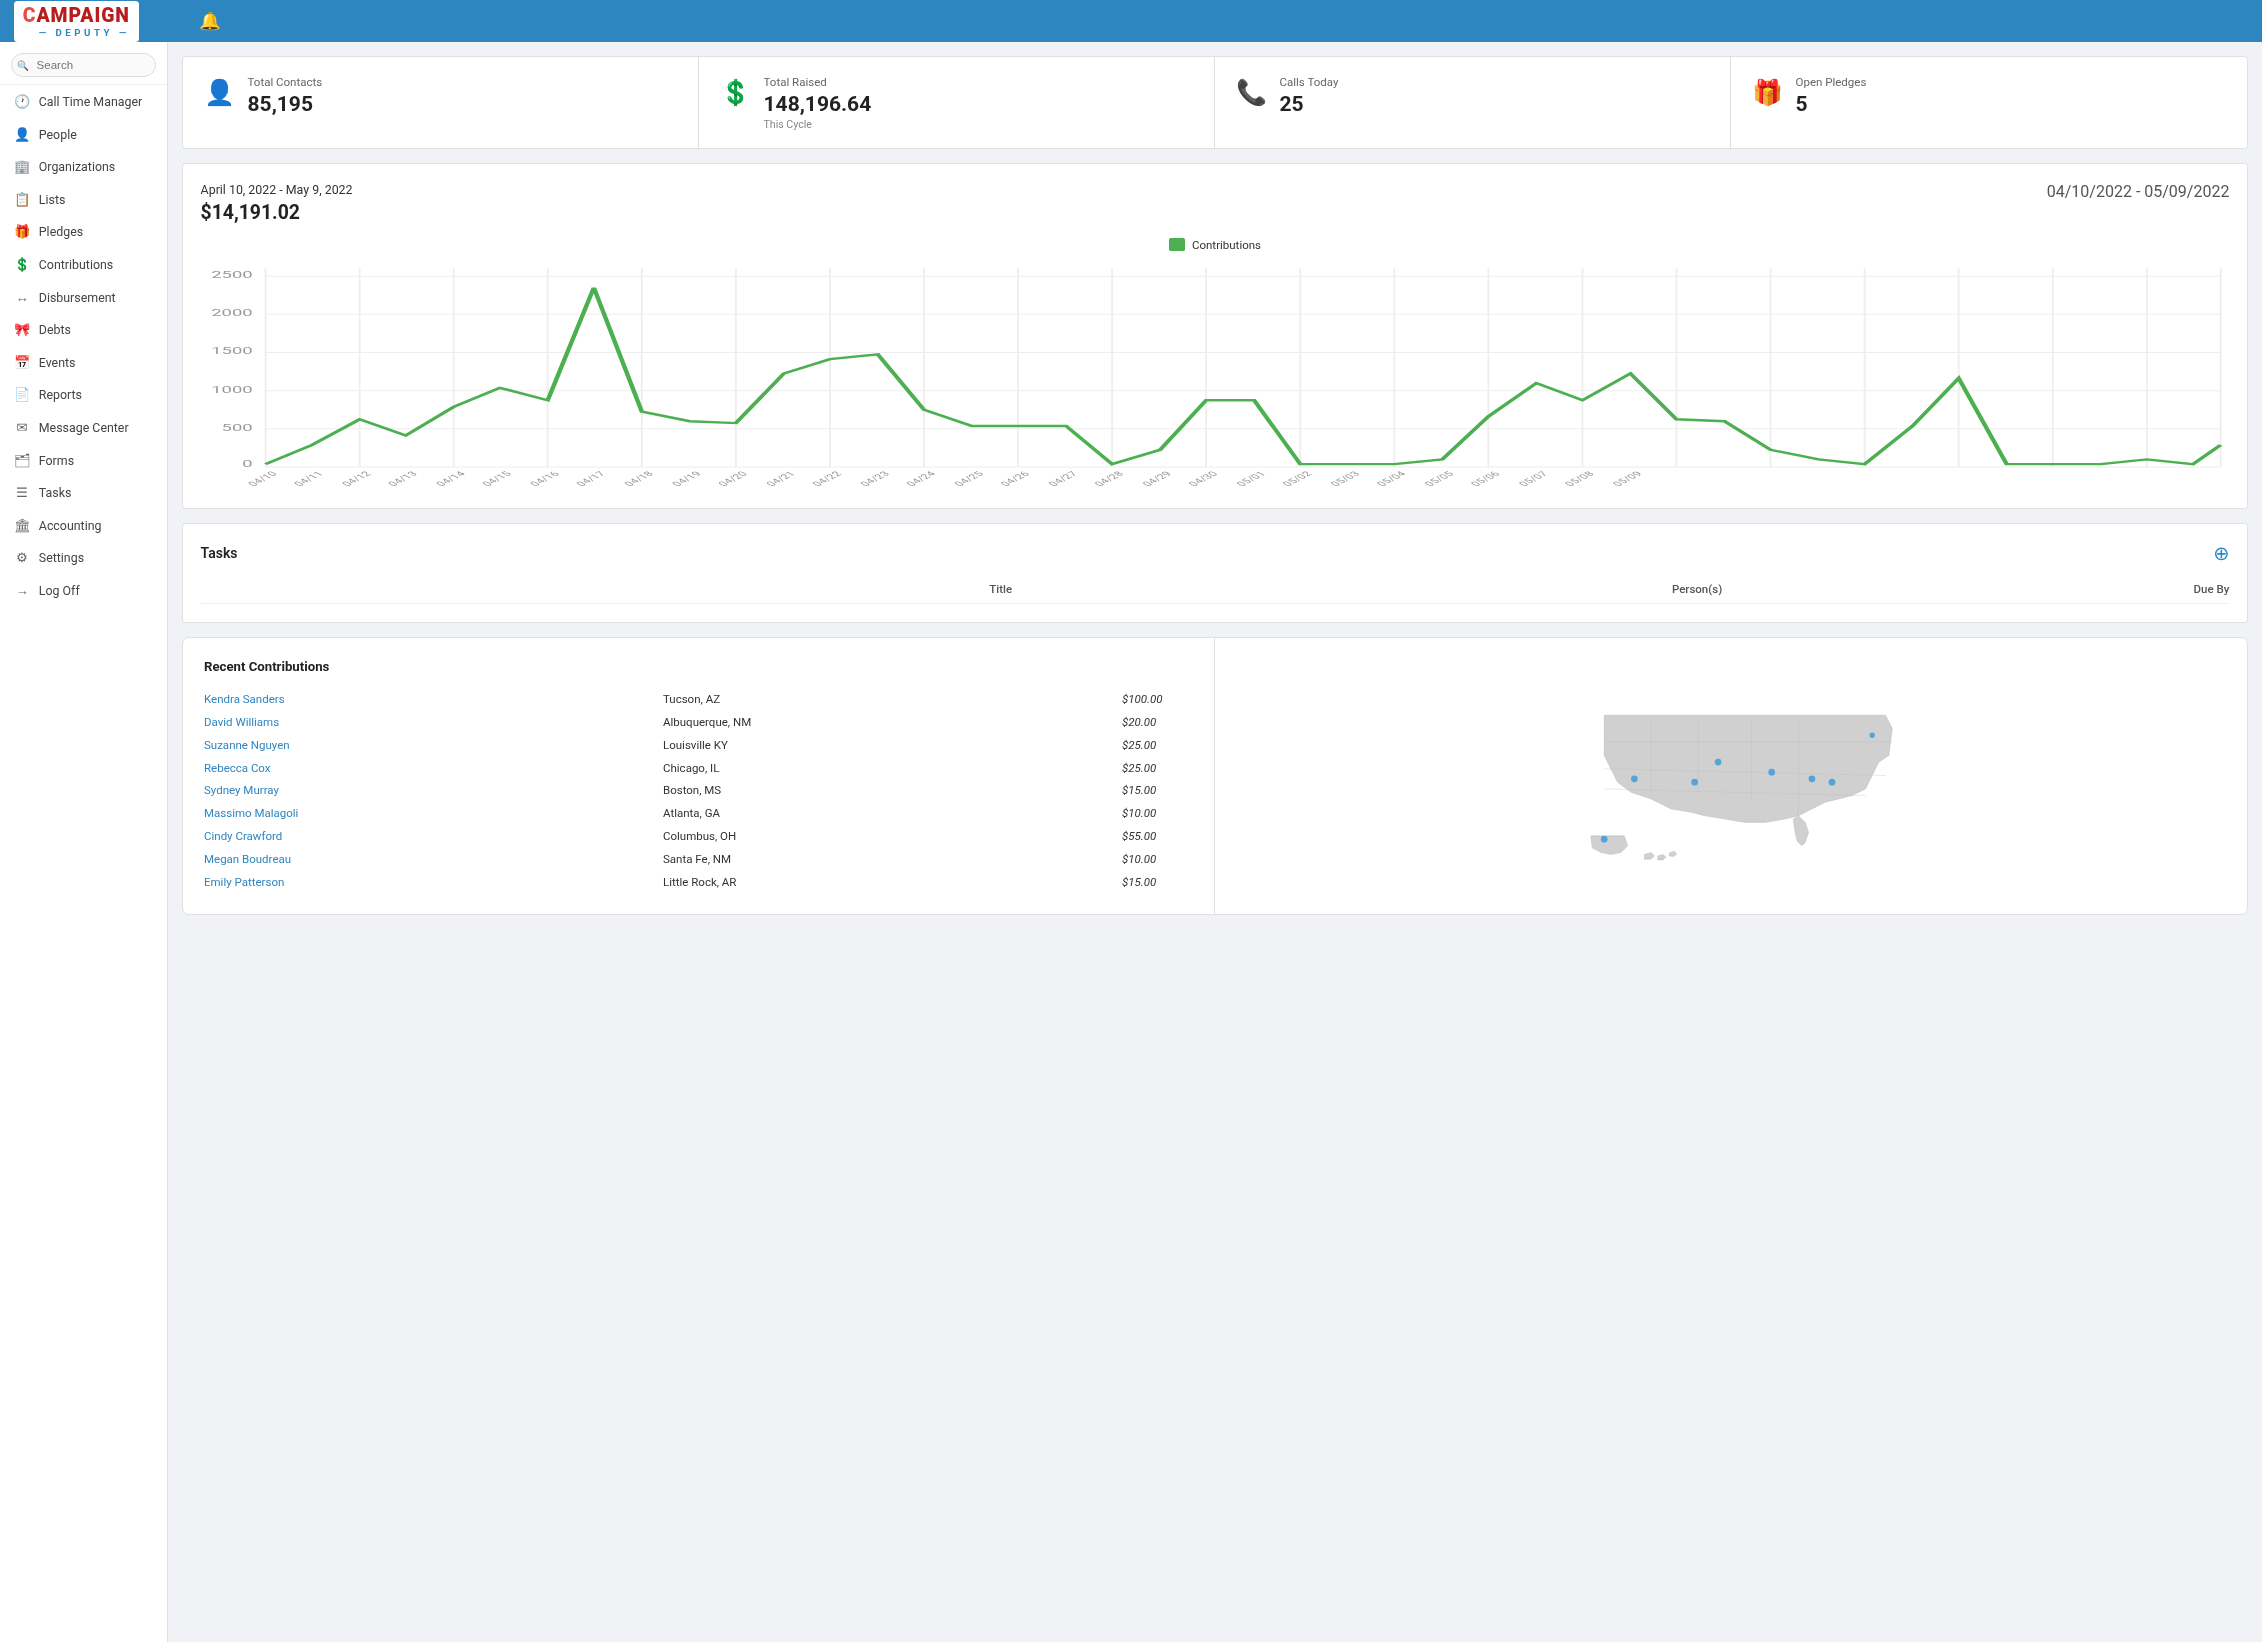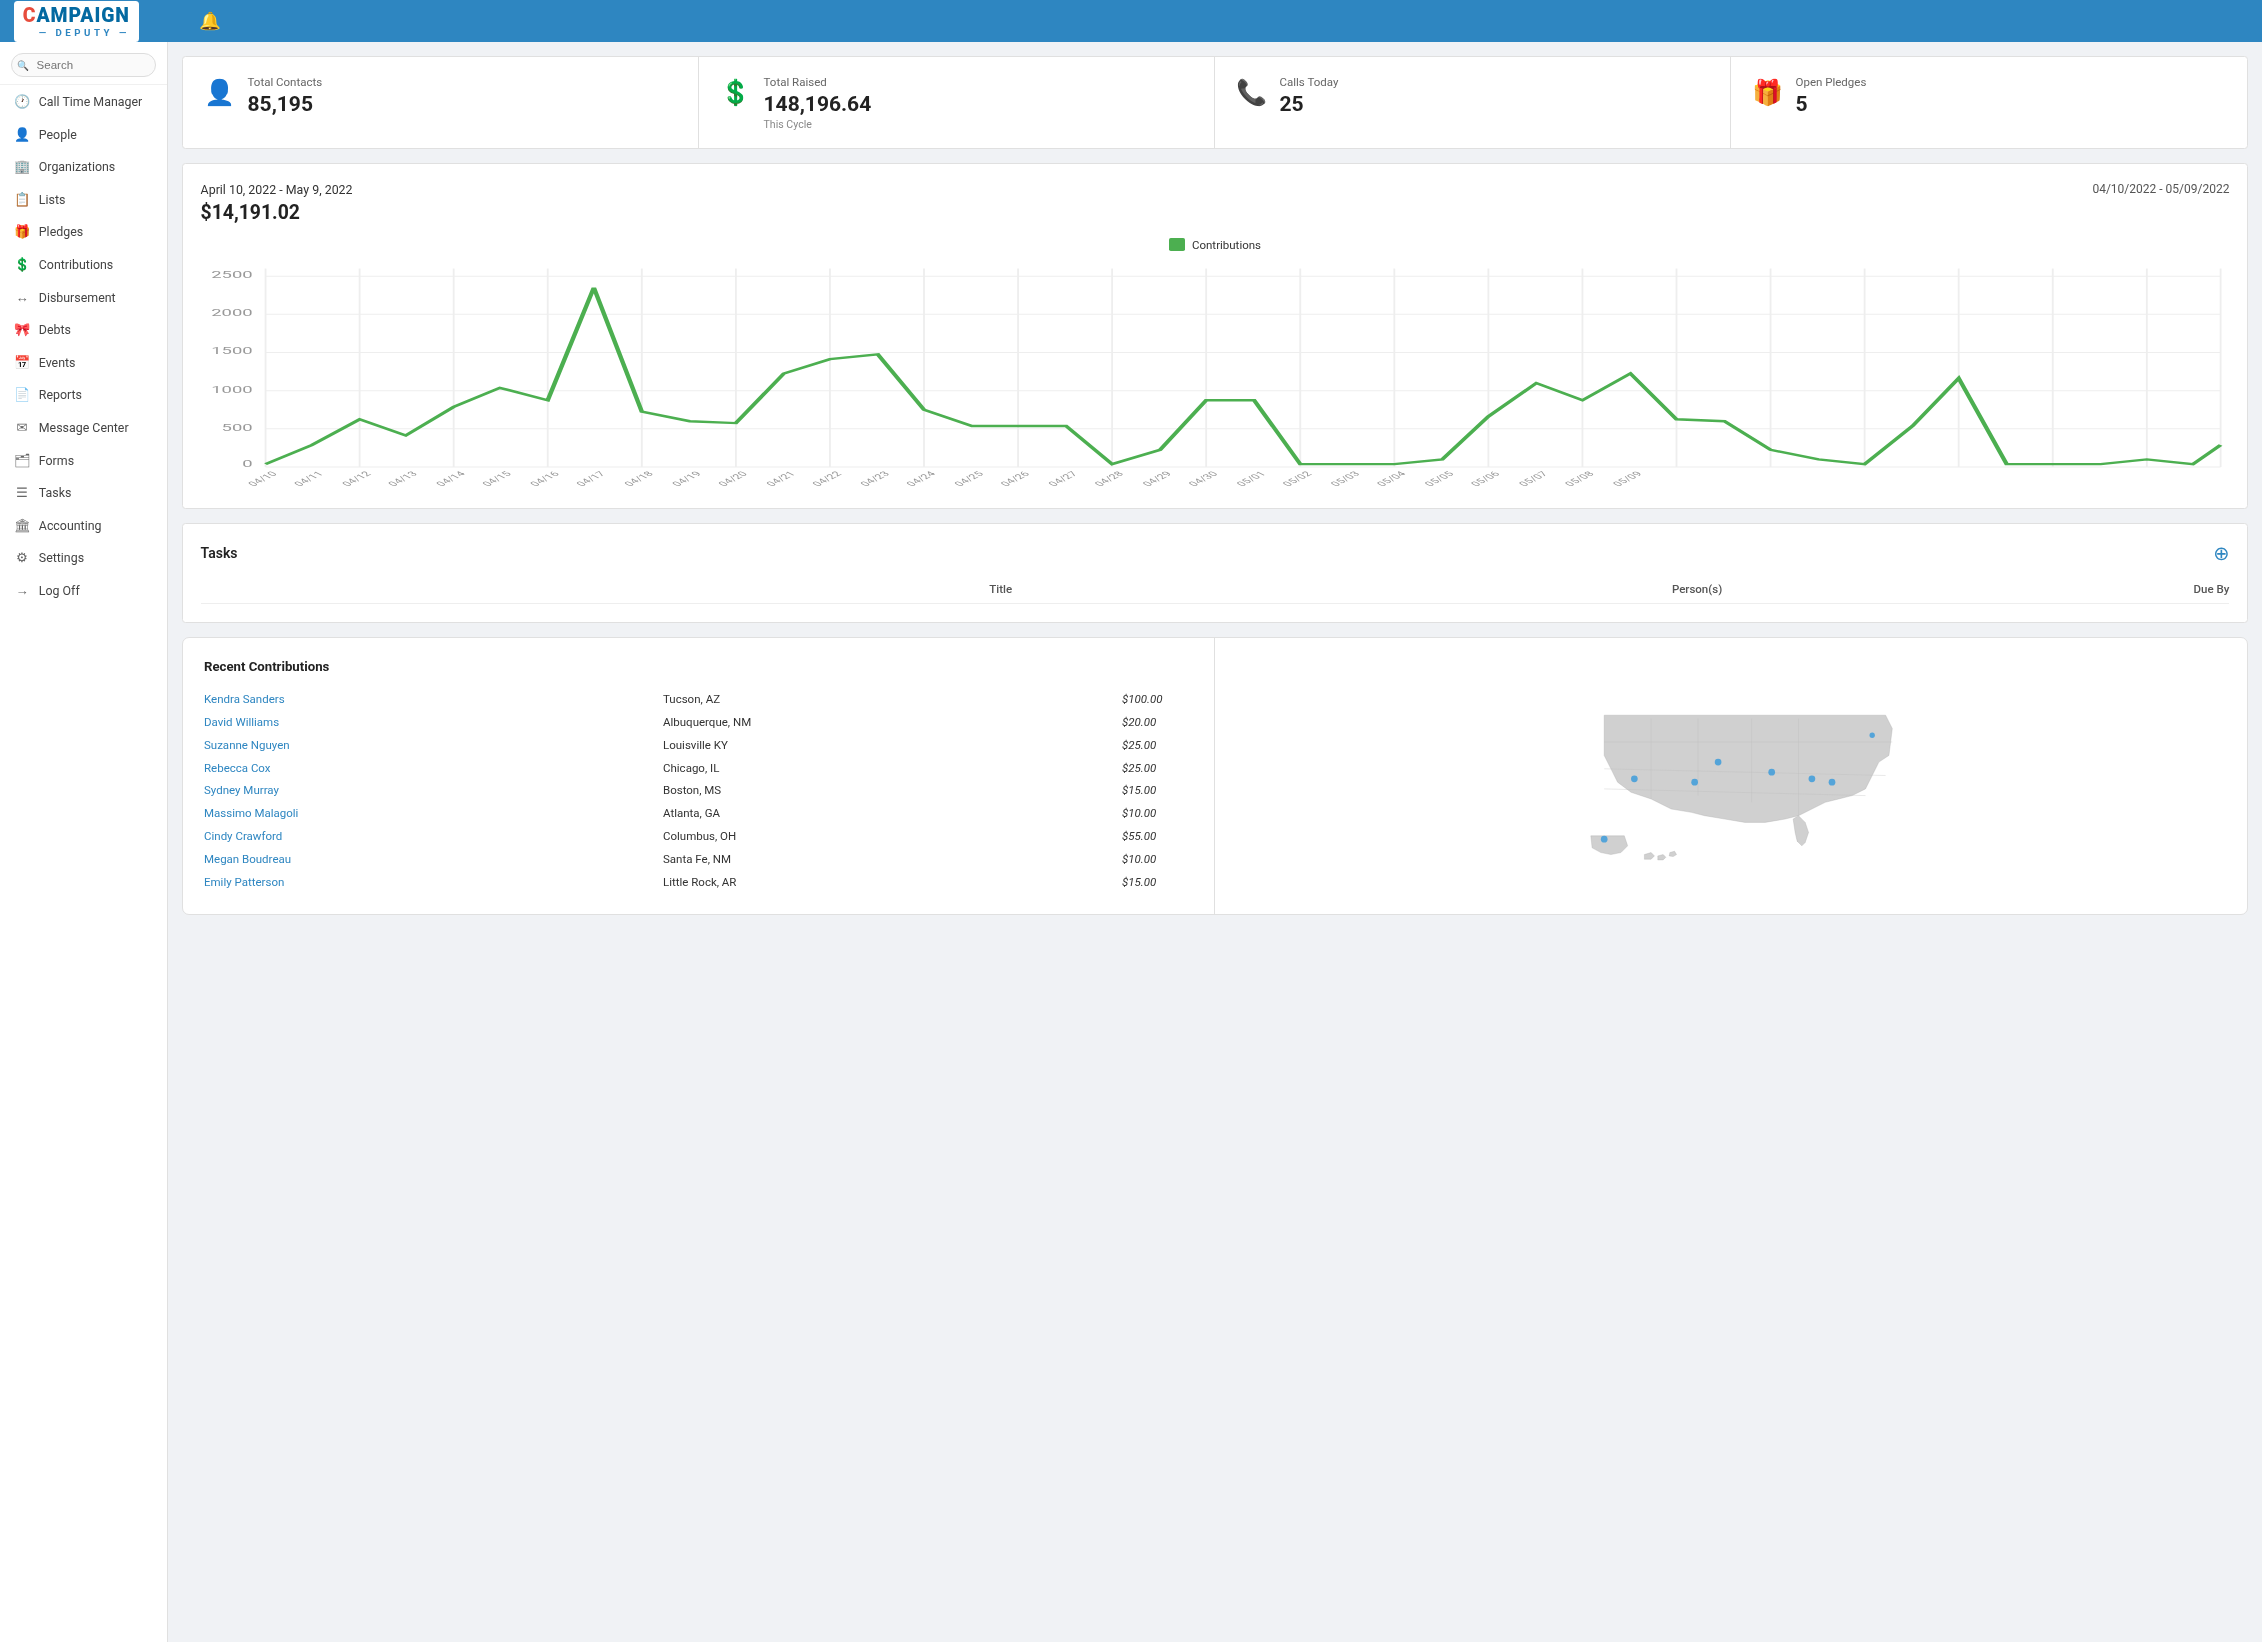--- a/index.html
+++ b/index.html
@@ -119,21 +119,21 @@
       background: white;
       border: 0.9px solid #e0e0e0;
       border-radius: 3.5px;
       padding: 17.6px;
       margin-bottom: 14px;
     }
     .chart-header { display: flex; justify-content: space-between; align-items: flex-start; margin-bottom: 14px; }
     .chart-title-area {}
     .chart-date-range { font-size: 12.4px; color: #333; margin-bottom: 3.5px; }
     .chart-total { font-size: 19.4px; font-weight: 700; color: #222; }
-    .chart-date-right { font-size: 12px; color: #555; }
+    .chart-date-right { font-size: 16px; color: #555; }
     .chart-legend { display: flex; align-items: center; gap: 7px; margin-bottom: 7px; justify-content: center; }
     .legend-box { width: 16px; height: 12.4px; background: #4caf50; border-radius: 1.8px; }
     .legend-label { font-size: 11.5px; color: #333; }
 
     
     .chart-container { width: 100%; overflow: hidden; }
     svg.line-chart { width: 100%; height: 229px; }
 
     
     .tasks-section {
@@ -173,21 +173,21 @@
     
     .us-map-svg { width: 100%; max-width: 335px; }
   </style>
 </head>
 <body>
 
 <div class="top-header">
   <div class="logo-area">
     <div class="logo-box">
       <div class="logo-text">
-        <span class="logo-campaign"><span style="color:#e74c3c;">C</span><span style="color:#0369a1;">AMPAIGN</span></span>
+        <span class="logo-campaign"><span style="color:#e74c3c;">C</span><span style="color:#b91c1c;">AMPAIGN</span></span>
         <span class="logo-deputy" style="font-size:9.7px;font-weight:700;color:#2e86c1;letter-spacing:3.5px;text-align:right;">— DEPUTY —</span>
       </div>
     </div>
   </div>
   <span class="bell-icon">🔔</span>
 </div>
 
 <div class="sidebar">
   <div class="sidebar-search">
     <div class="search-wrap">

